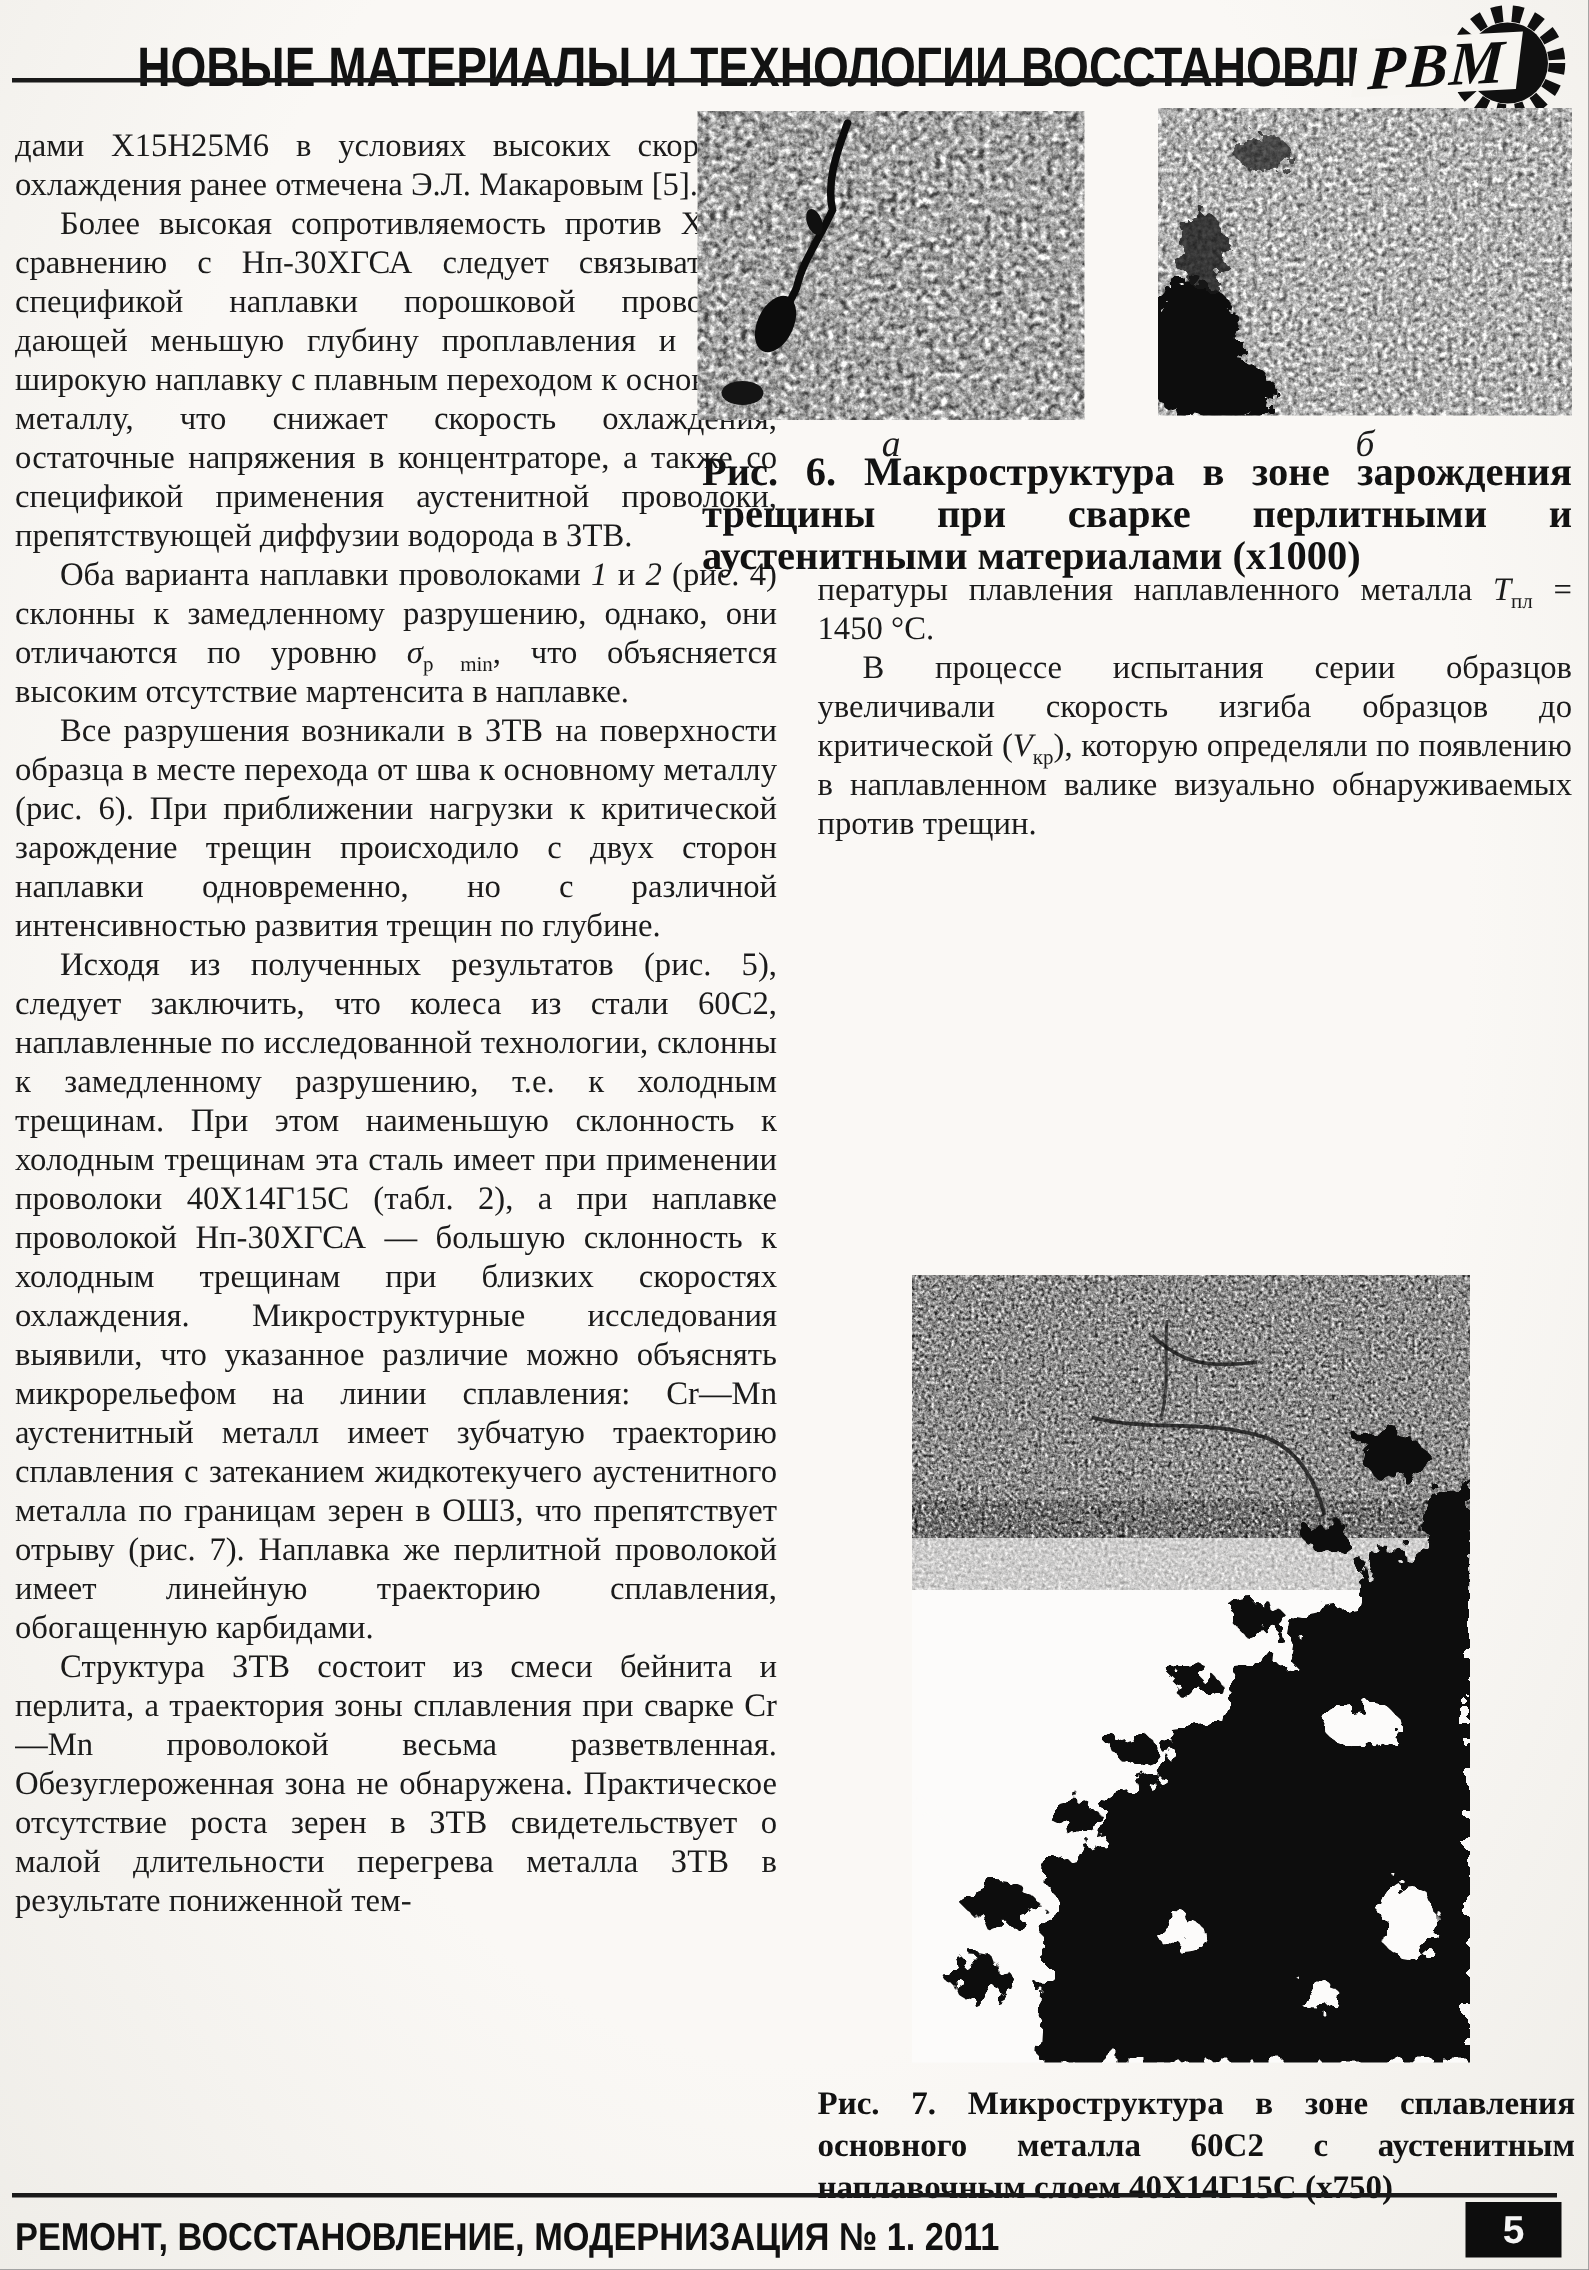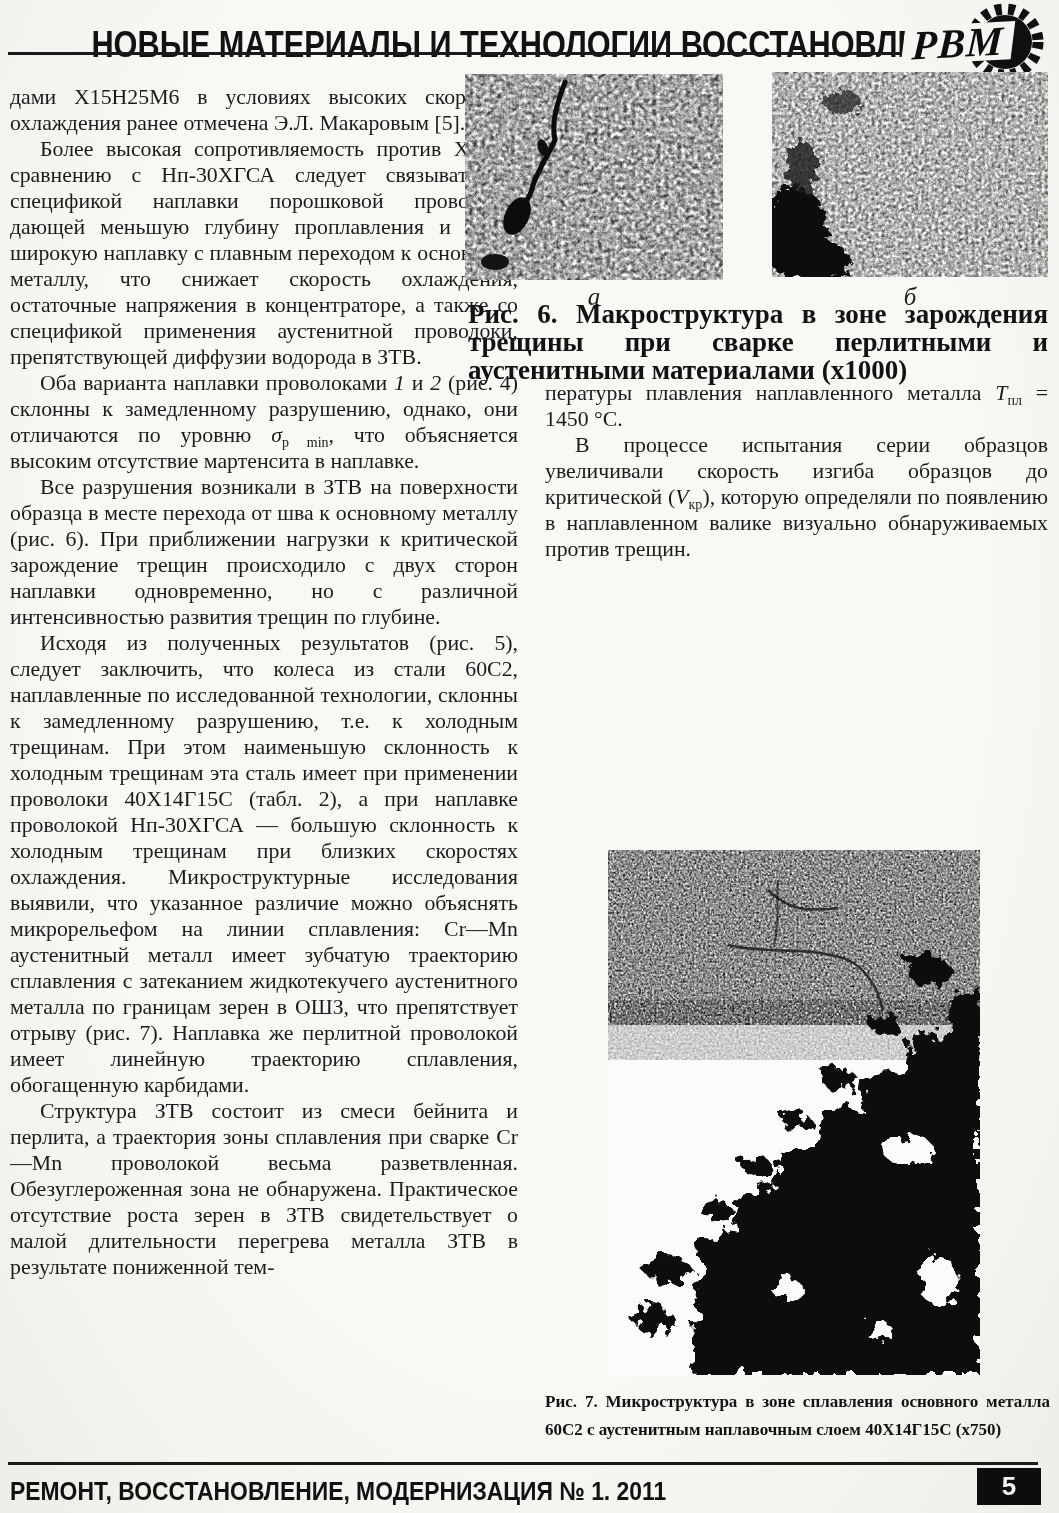--- a/index.html
+++ b/index.html
@@ -43,21 +43,21 @@
   .fig6-label-b{left:772px;width:276px;}
   .fig6-caption{
     position:absolute;left:468px;top:300px;width:580px;
     font-weight:bold;font-size:27px;line-height:28px;text-align:justify;color:#121212;
   }
   
   .fig7{position:absolute;left:608px;top:850px;width:372px;height:525px;background:#fcfbfa;}
   .fig7 svg{display:block;}
   .fig7-caption{
     position:absolute;left:545px;top:1388px;width:505px;
-    font-weight:bold;font-size:17px;line-height:28px;text-align:justify;color:#121212;
+    font-weight:bold;font-size:22px;line-height:28px;text-align:justify;color:#121212;
   }
   
   .footer-rule{position:absolute;top:1462px;left:8px;width:1030px;height:3px;background:#1a1a1a;}
   .footer-title{
     position:absolute;top:1476px;left:10px;
     font-family:"Liberation Sans", sans-serif;font-weight:bold;font-size:26px;color:#111;
     white-space:nowrap;transform:scaleX(0.88);transform-origin:left center;
   }
   .page-badge{
     position:absolute;top:1468px;right:18px;width:64px;height:37px;background:#0d0d0d;

